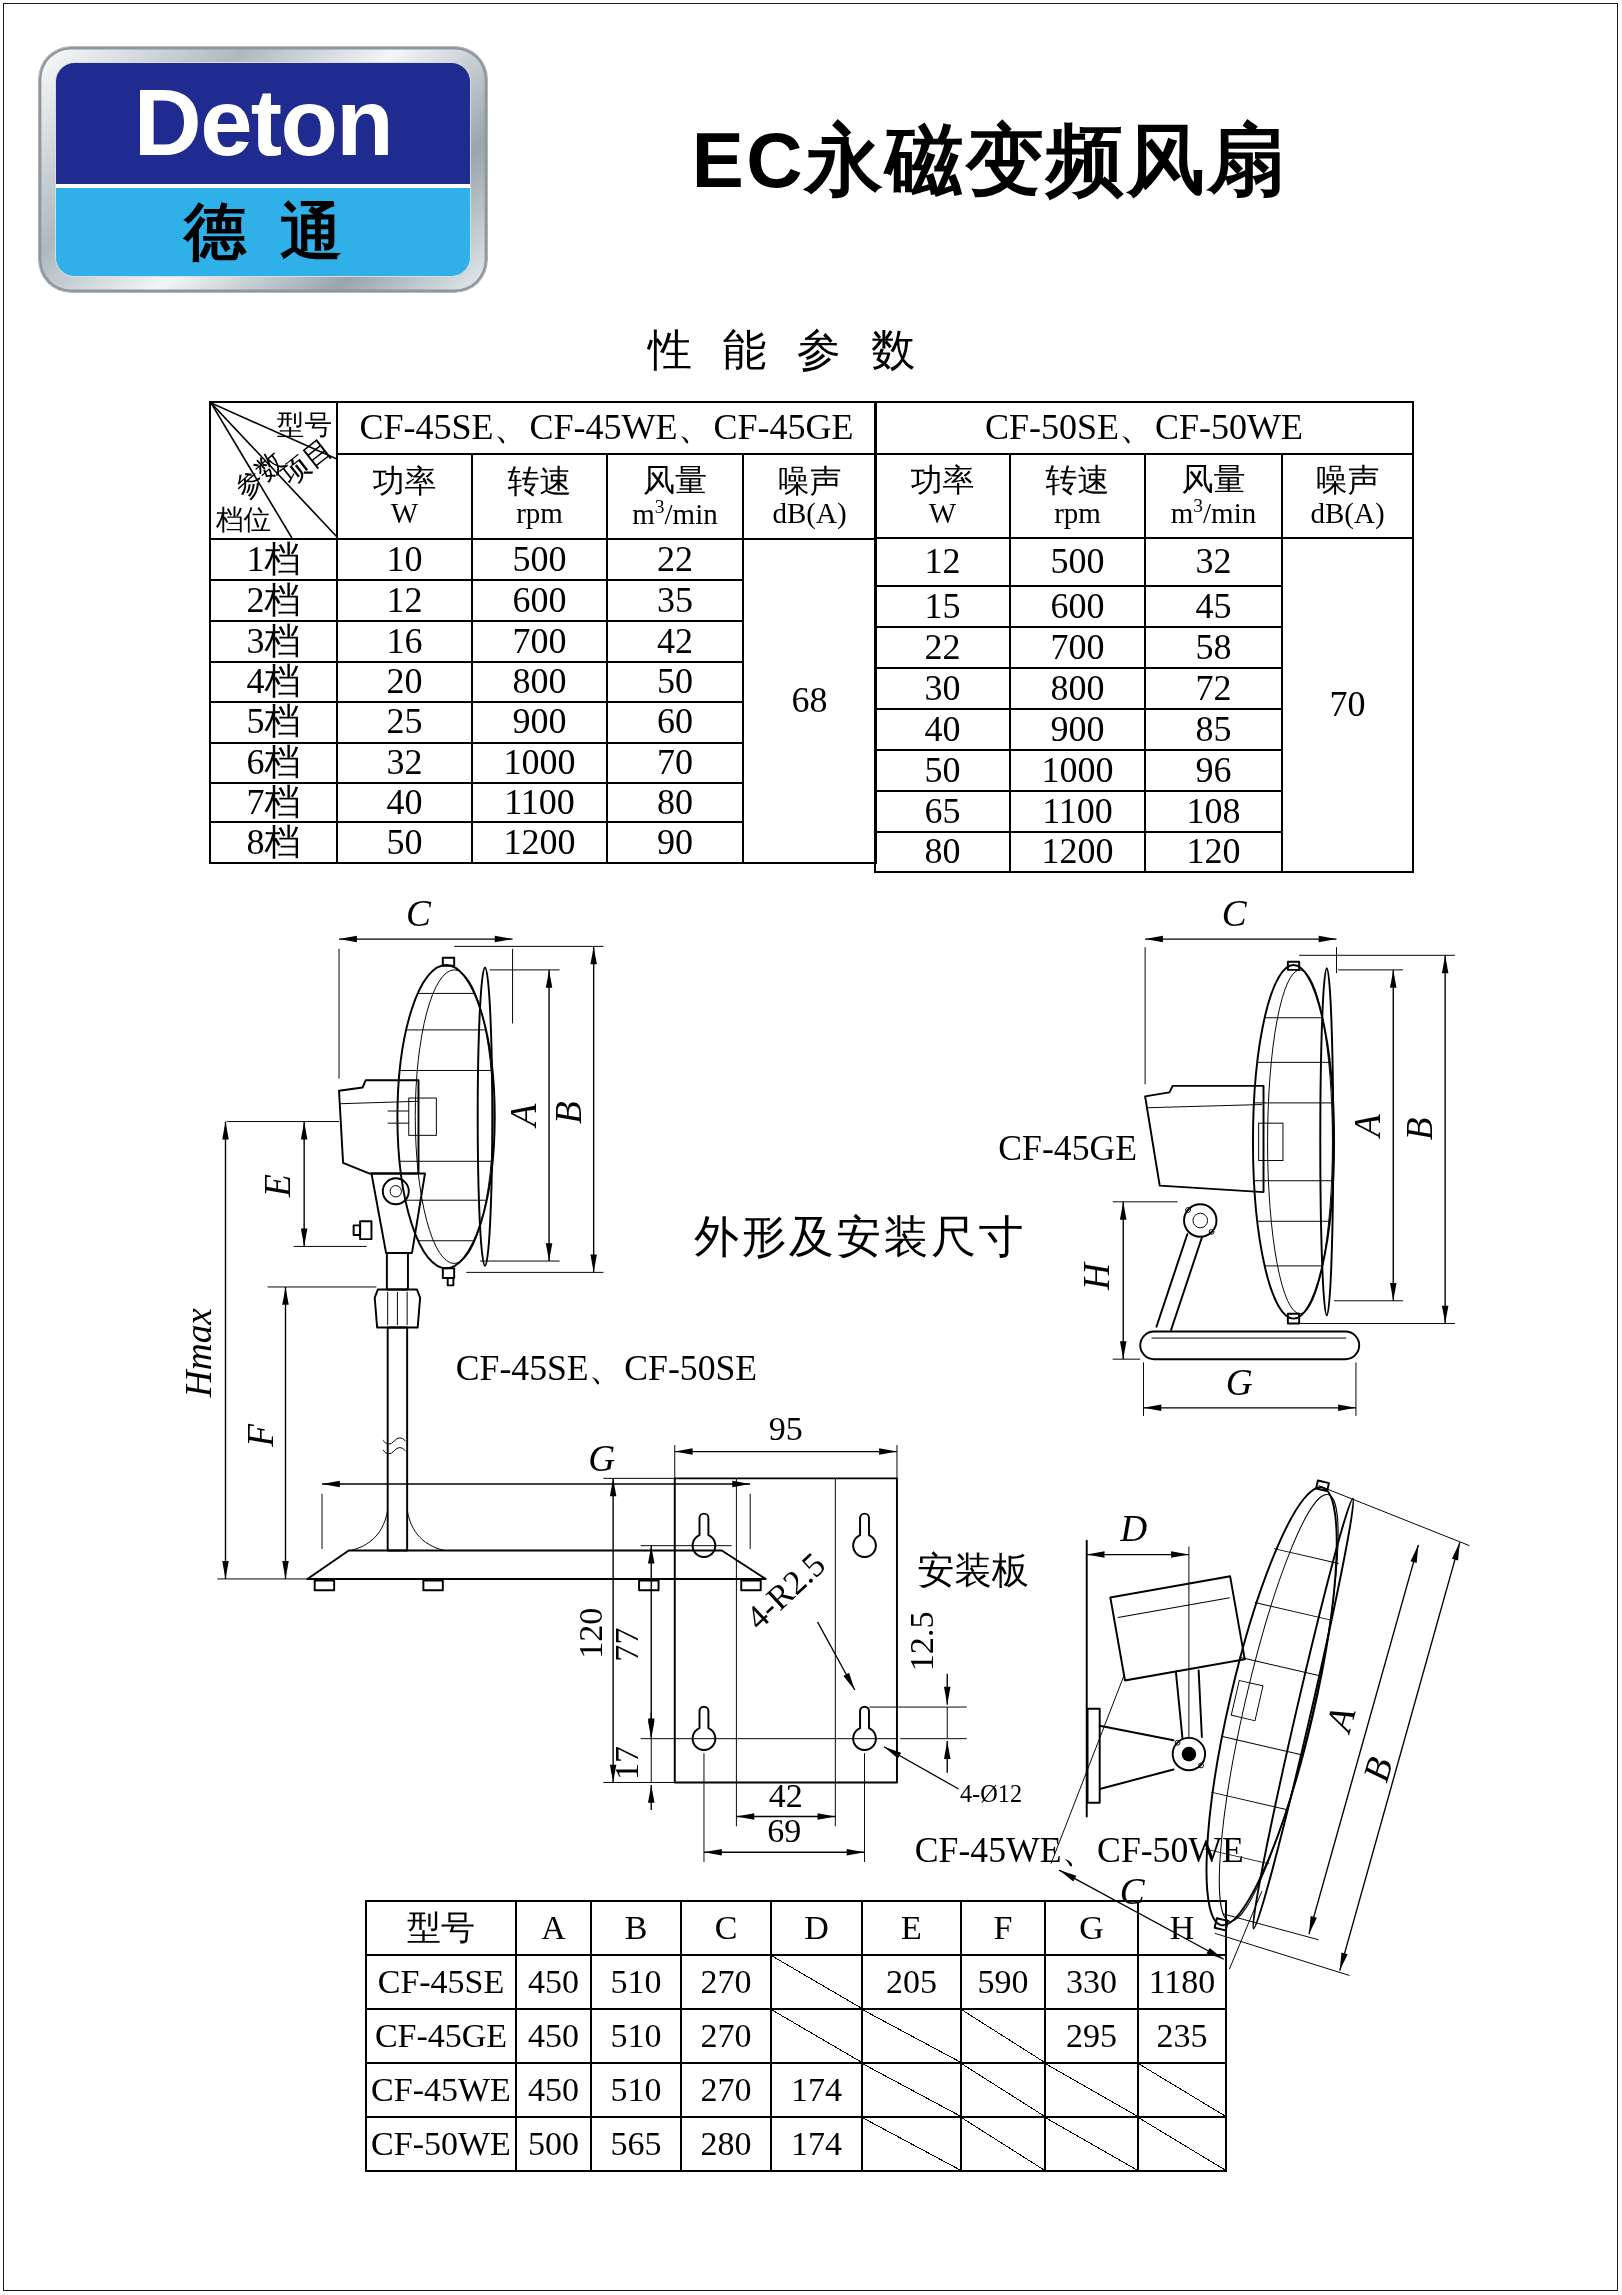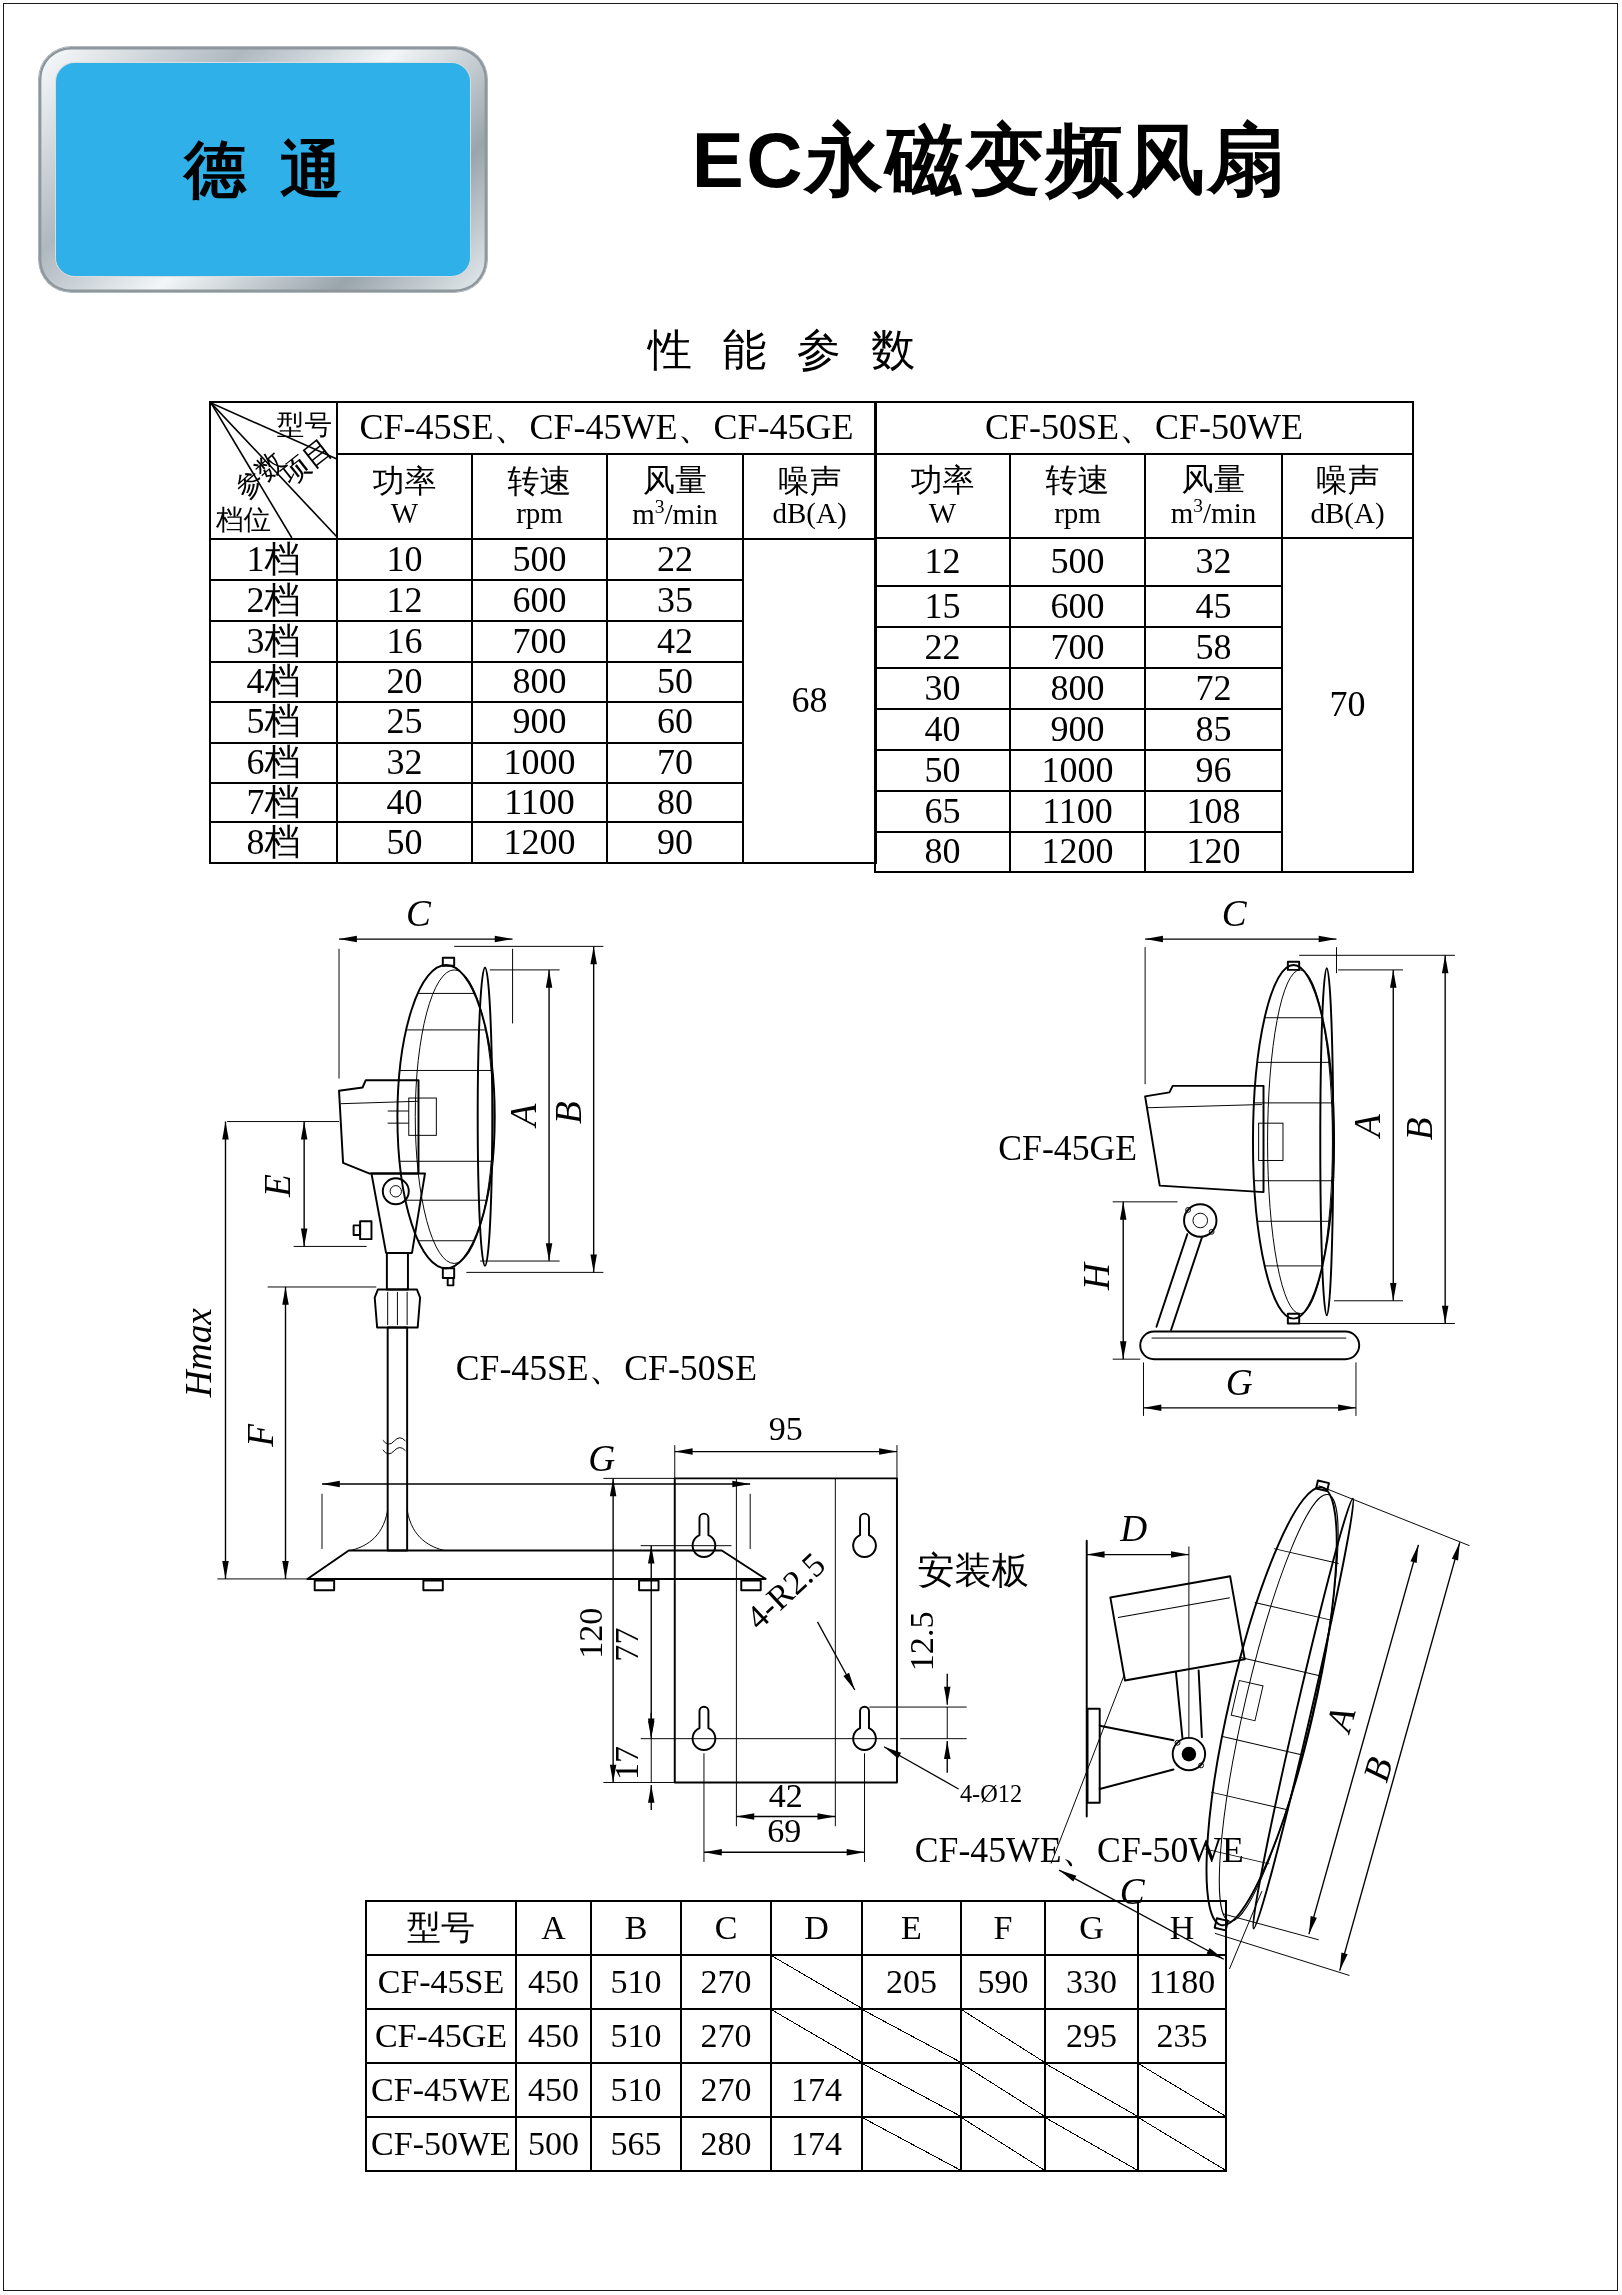--- a/index.html
+++ b/index.html
@@ -72,20 +72,23 @@
   .small{font-size:30px;}
 </style>
 </head>
 <body>
 
 <div class="page">
   <div class="page-border"></div>
 
   <div class="logo">
     <div class="logo-inner">
+      <div class="logo-top" style="background:#1f2b8e;">
+        <span class="logo-en">Deton</span>
+      </div>
       <div class="logo-bottom" style="background:#2fb0e8;">
         <span class="logo-cn">德通</span>
       </div>
     </div>
   </div>
 
   <div class="doc-title">EC永磁变频风扇</div>
   <div class="section-heading">性 能 参 数</div>
 
   <table class="perf-left">
@@ -409,20 +412,21 @@
       <path class="dim" d="M1800,1902 L1652,2430"></path>
       <path class="dim" d="M1306,2306 L1509,2416"></path>
       <text class="dl" x="1398" y="1900">D</text>
       <text class="dl" x="1668" y="2124" transform="rotate(-74 1668 2124)">A</text>
       <text class="dl" x="1714" y="2186" transform="rotate(-74 1714 2186)">B</text>
       <text class="dl" x="1396" y="2348">C</text>
       <text class="mdl" x="1128" y="2296">CF-45WE、CF-50WE</text>
     </g>
   </svg>
 
+  <div class="drawing-caption">外形及安装尺寸</div>
 
   <table class="dim-table">
     <colgroup>
         <col style="width:150px">
         <col style="width:75px">
         <col style="width:90px">
         <col style="width:90px">
         <col style="width:91px">
         <col style="width:99px">
         <col style="width:84px">

